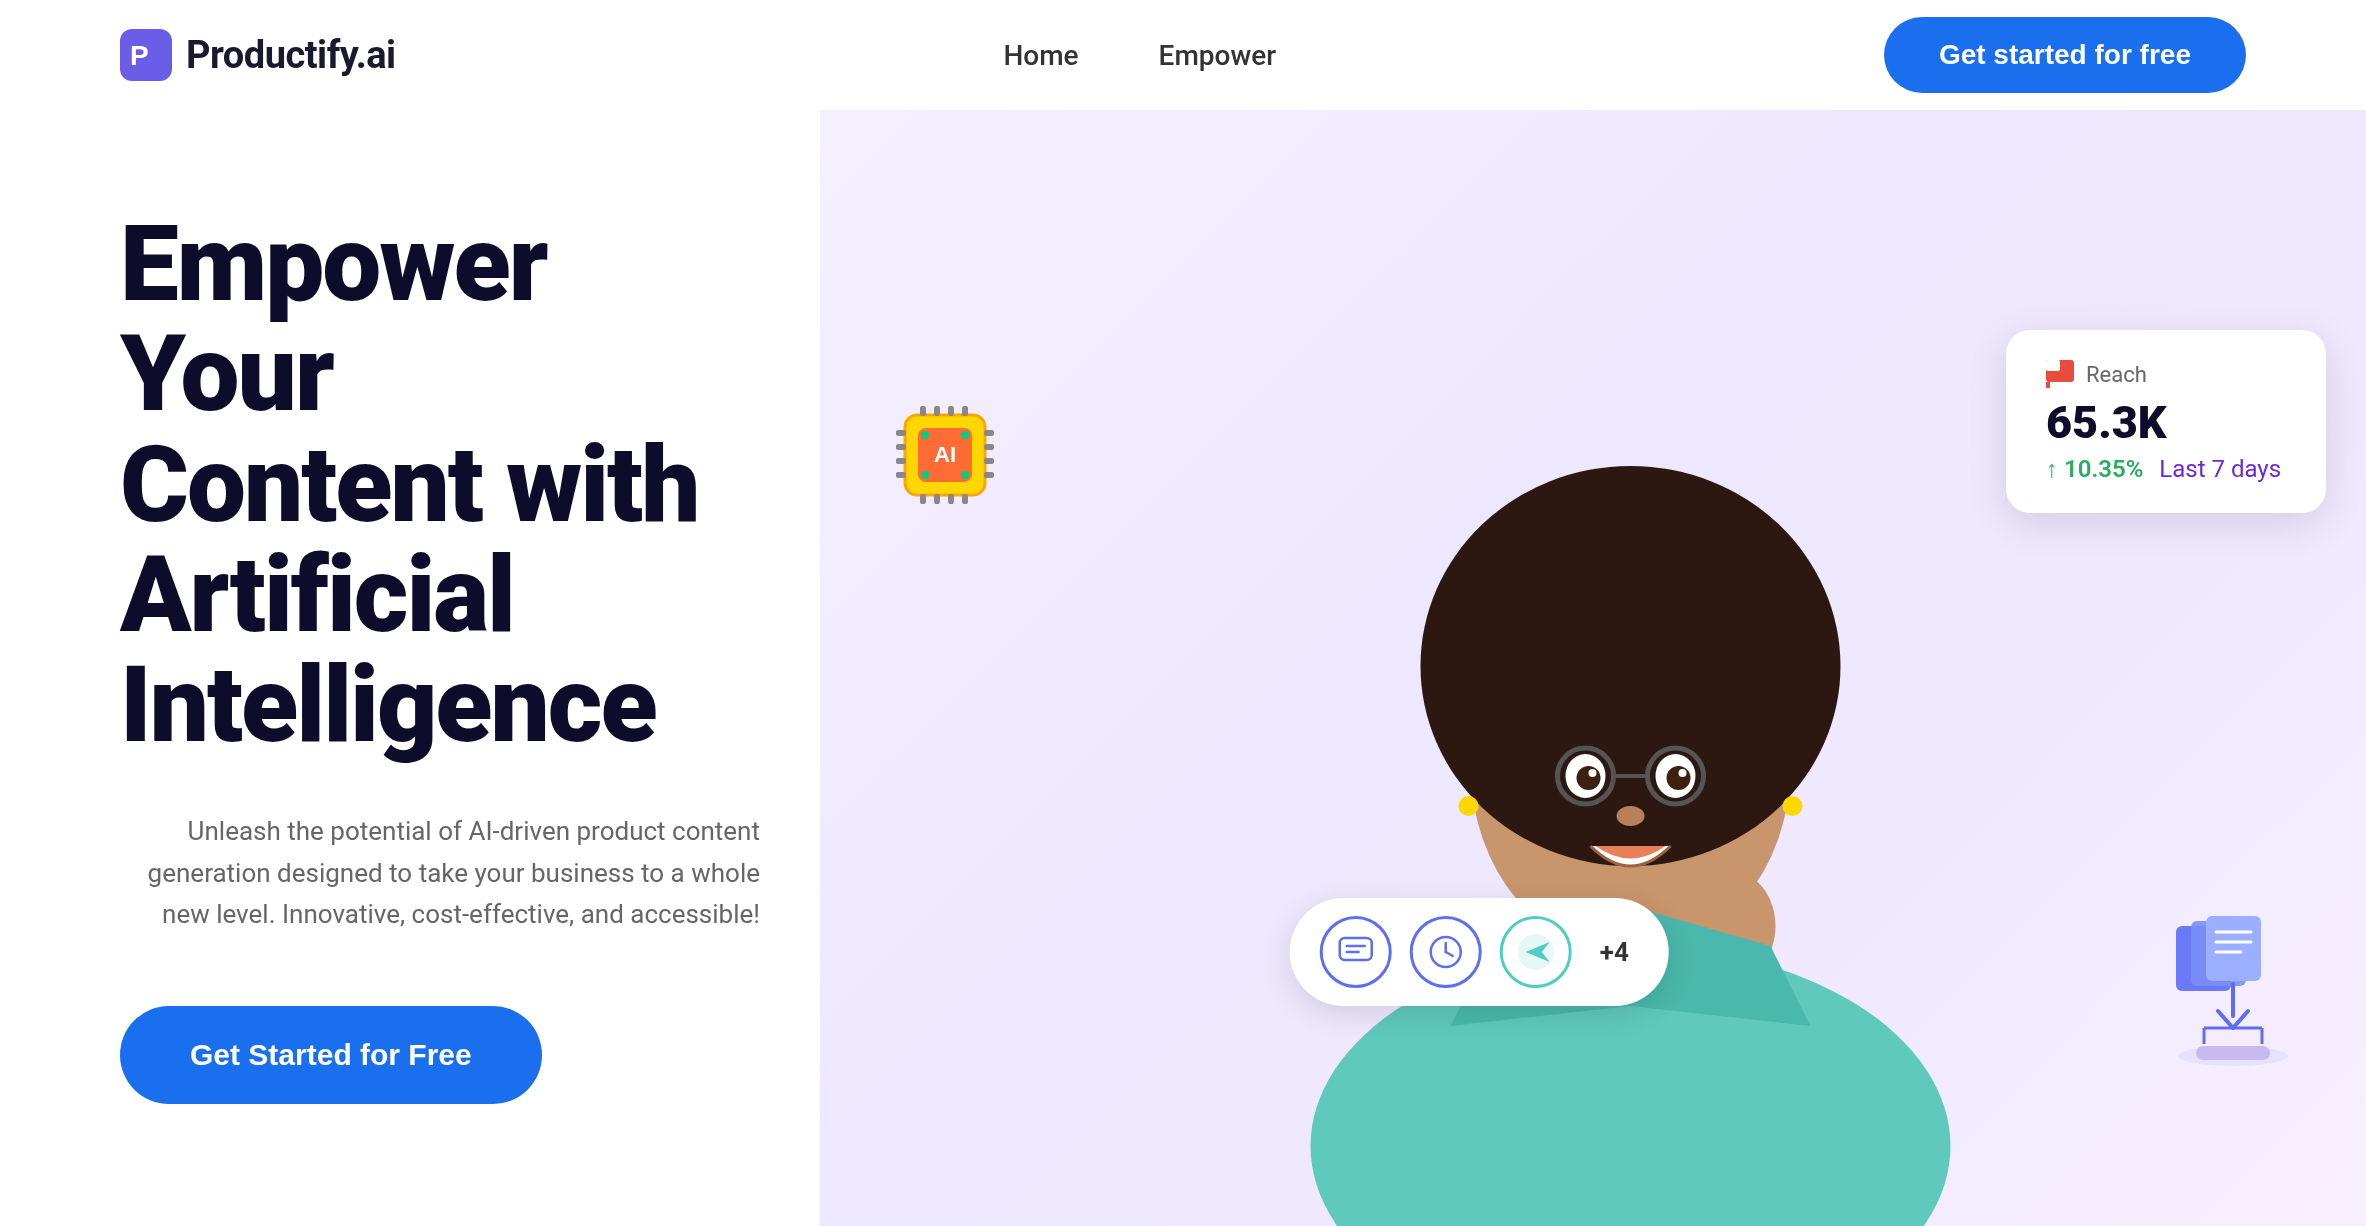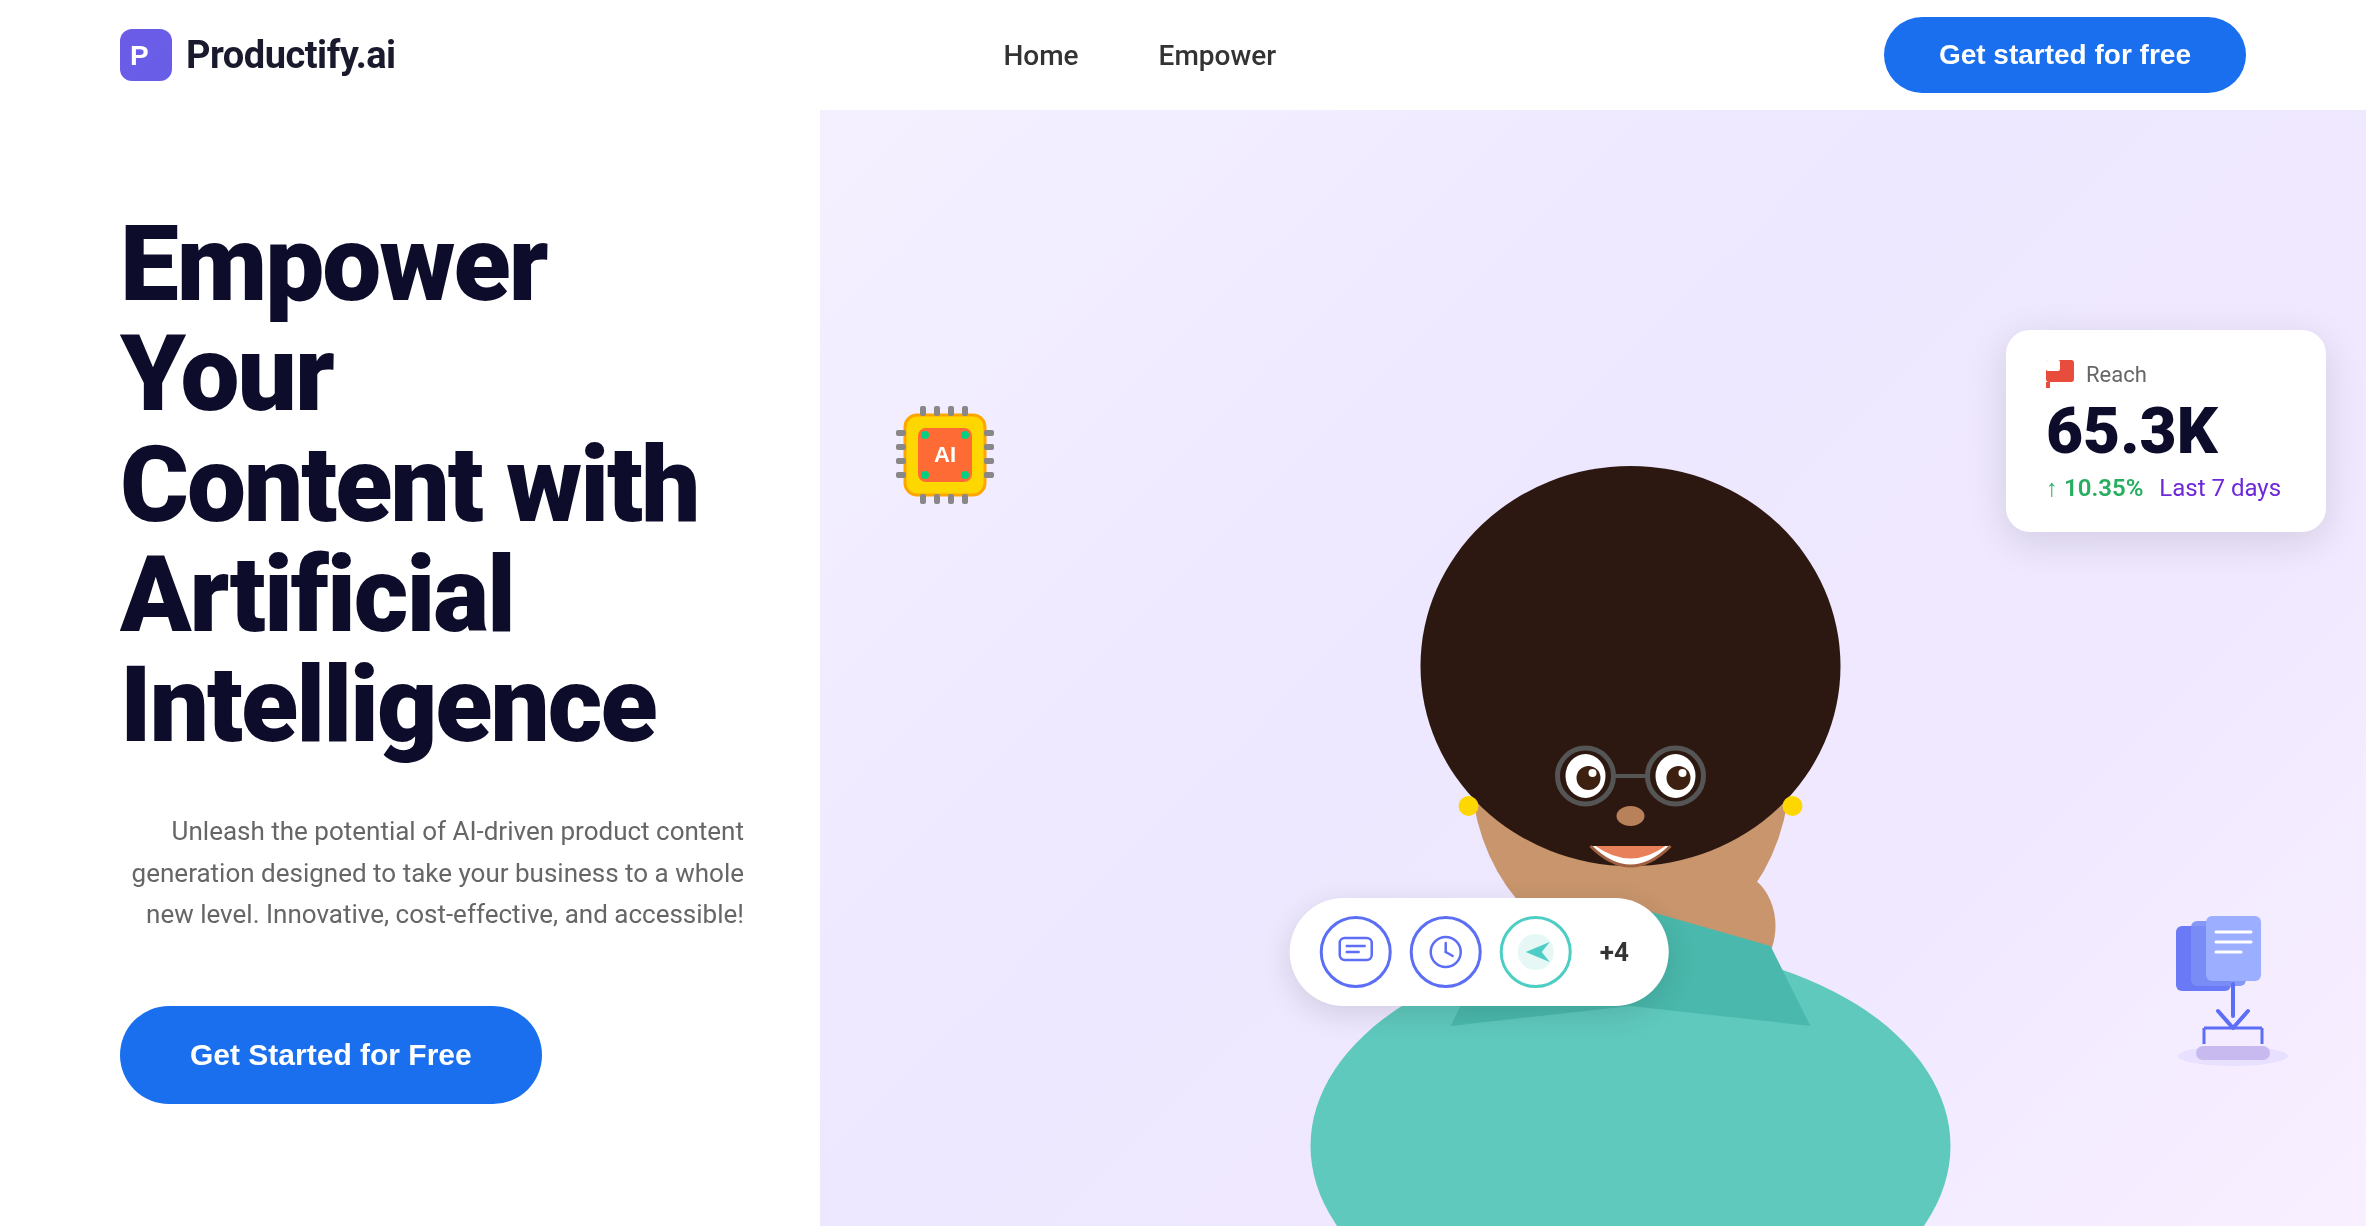--- a/index.html
+++ b/index.html
@@ -76,21 +76,21 @@
     .main-content {
       display: flex;
       width: 100%;
       height: calc(1226px - 110px);
       position: relative;
     }
 
     
     .left-section {
       flex: 0 0 820px;
-      padding: 100px 76px 60px 120px;
+      padding: 100px 60px 60px 120px;
       display: flex;
       flex-direction: column;
       justify-content: flex-start;
       position: relative;
       z-index: 2;
     }
 
     .hero-title {
       font-size: 105px;
       font-weight: 900;
@@ -172,21 +172,21 @@
     .reach-label {
       display: flex;
       align-items: center;
       gap: 12px;
       font-size: 22px;
       color: #666;
       margin-bottom: 12px;
     }
 
     .reach-number {
-      font-size: 64px;
+      font-size: 45px;
       font-weight: 900;
       color: #0d0d2b;
       line-height: 1;
       margin-bottom: 10px;
     }
 
     .reach-stats {
       display: flex;
       align-items: center;
       gap: 16px;

